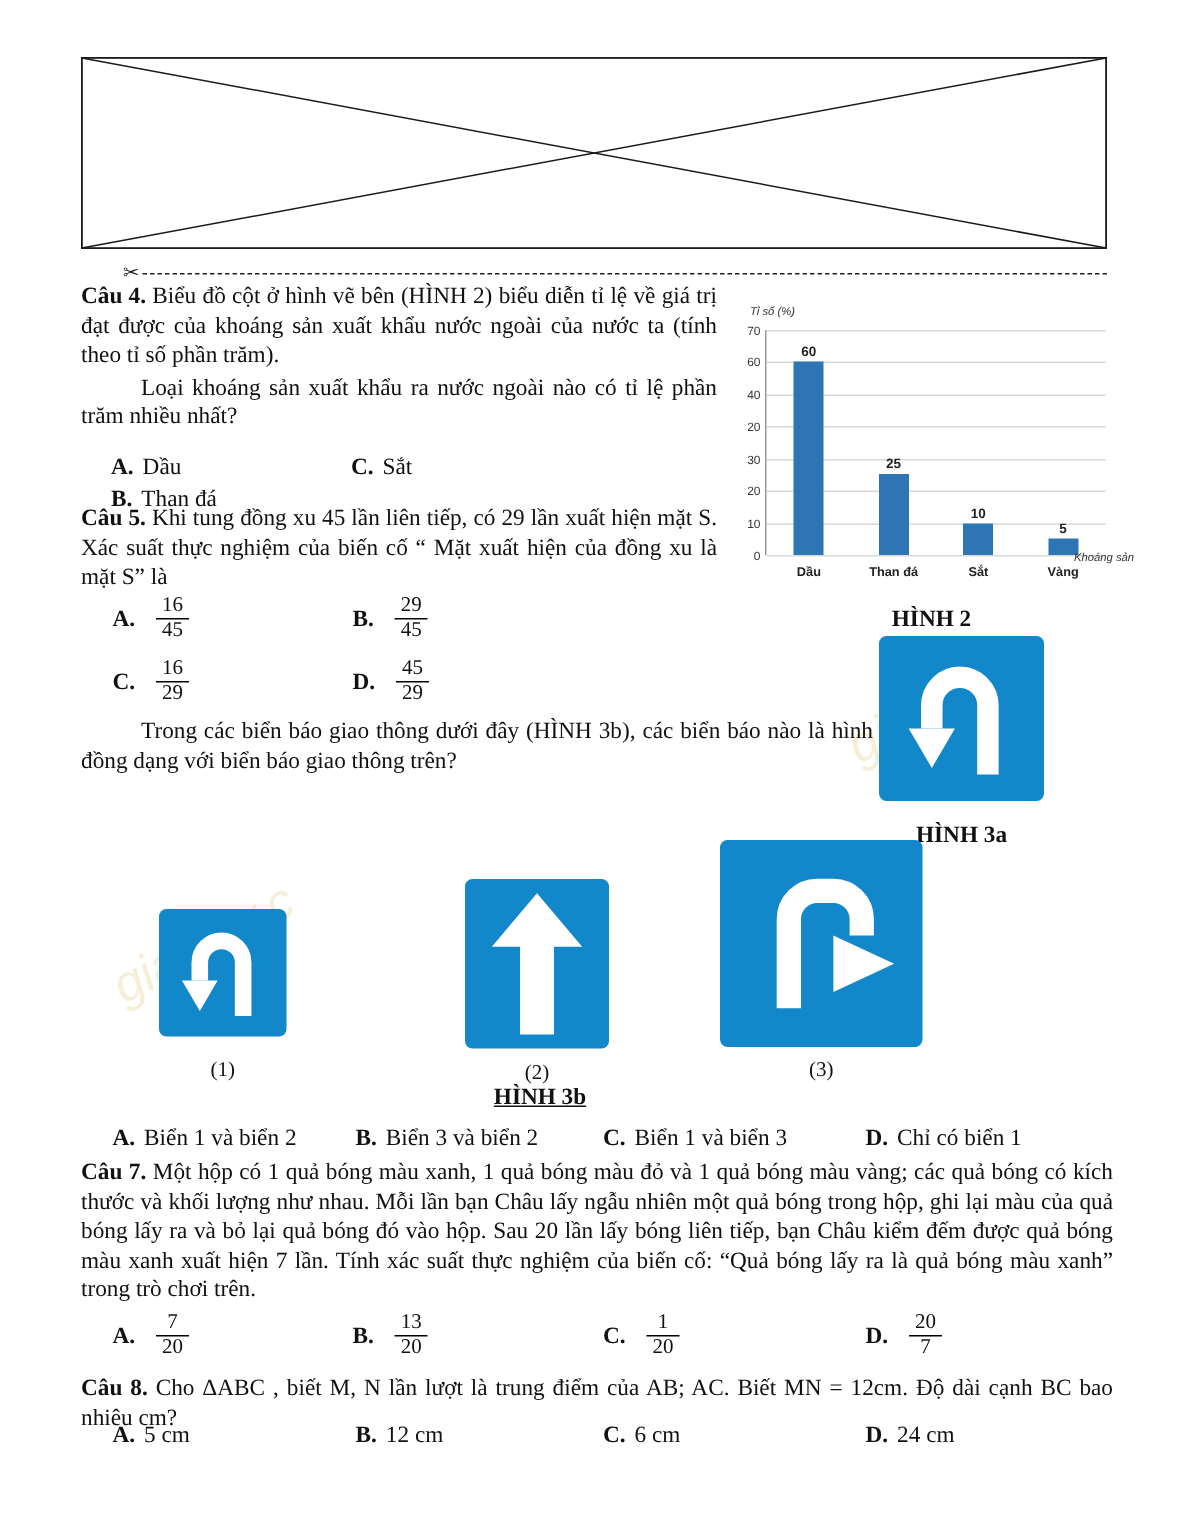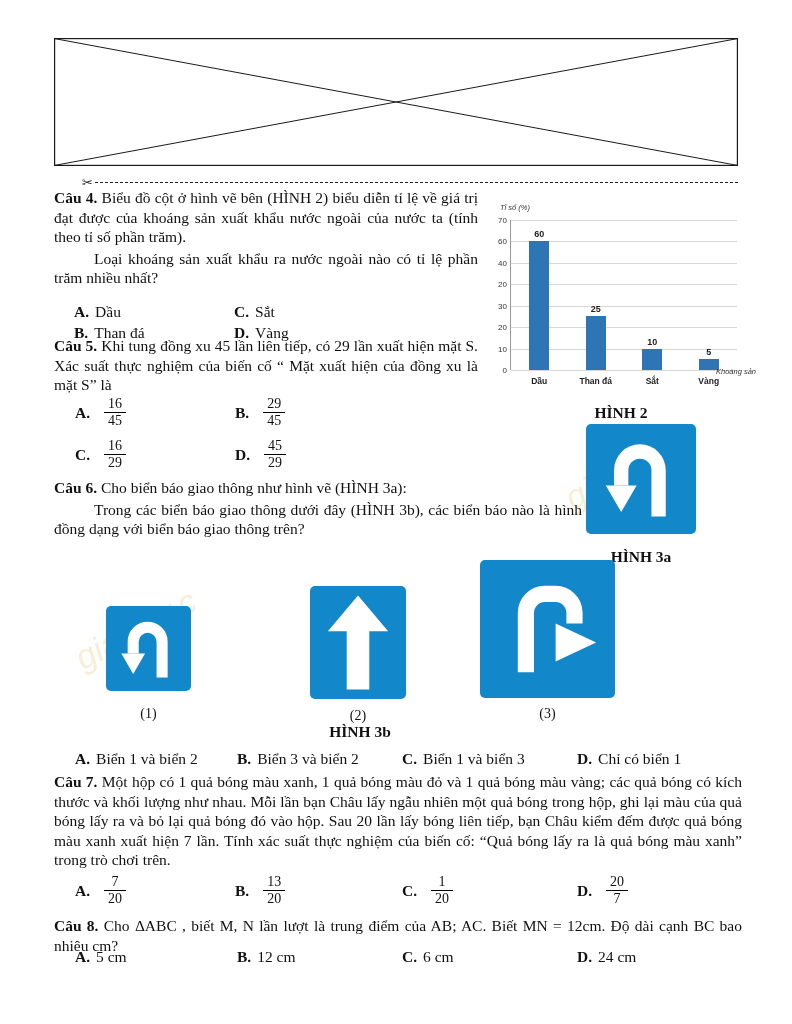--- a/index.html
+++ b/index.html
@@ -58,21 +58,21 @@
   .sign svg{display:block;width:100%;height:100%;}
   .sign-3a{left:586px;top:424px;width:110px;height:110px;}
   .cap-3a{left:586px;top:548px;width:110px;text-align:center;font-weight:bold;}
   .sign-1{left:106px;top:606px;width:85px;height:85px;}
   .sign-2{left:310px;top:586px;width:96px;height:113px;}
   .sign-3{left:480px;top:560px;width:135px;height:138px;}
   .slabel{text-align:center;font-size:14px;}
   .sl-1{left:106px;top:706px;width:85px;}
   .sl-2{left:310px;top:708px;width:96px;}
   .sl-3{left:480px;top:706px;width:135px;}
-  .cap-3b{left:290px;top:723px;width:140px;text-align:center;font-weight:bold;}
+  .cap-3b{left:290px;top:723px;width:140px;text-align:center;font-weight:bold;text-decoration:underline;}
 
   
   .ansrow span.ans{position:absolute;white-space:nowrap;}
   .r-q6{top:750px;}
   .r-q8{top:948px;text-align:center;}
   .a1{left:75px;} .a2{left:237px;} .a3{left:402px;} .a4{left:577px;}
 
   .q5r1{top:396px;} .q5r2{top:438px;}
   .q7r{top:874px;}
   .fa1{left:75px;} .fa2{left:235px;} .fa3{left:402px;} .fa4{left:577px;}
@@ -106,21 +106,20 @@
       <span class="dashes"></span>
     </div>
 
     <div class="abs q4">
       <p><span class="bold">Câu 4.</span><span> Biểu đồ cột ở hình vẽ bên (HÌNH 2) biểu diễn tỉ lệ về giá trị đạt được của khoáng sản xuất khẩu nước ngoài của nước ta (tính theo tỉ số phần trăm).</span></p>
       <p class="indent">Loại khoáng sản xuất khẩu ra nước ngoài nào có tỉ lệ phần trăm nhiều nhất?</p>
       <div class="optgrid2">
         <span><span class="okey">A.</span><span>Dầu</span></span>
         <span><span class="okey">C.</span><span>Sắt</span></span>
         <span><span class="okey">B.</span><span>Than đá</span></span>
-        <span><span class="okey">D.</span><span>Vàng</span></span>
       </div>
     </div>
 
     <div class="abs" id="chart">
       <div class="chart-ylabel">Tỉ số (%)</div>
       <div id="chart-plot">
           <div class="gridline" style="top: 150px;"></div>
           <div class="ytick" style="top: 146px;">0</div>
           <div class="gridline" style="top: 128.571px;"></div>
           <div class="ytick" style="top: 124.571px;">10</div>
@@ -179,21 +178,20 @@
       </span>
     <span class="fopt q5r2 fa2">
         <span class="okey">D.</span>
         <span class="frac">
           <span class="num">45</span>
           <span class="den">29</span>
         </span>
       </span>
 
     <div class="abs q6">
-      <p><span class="bold">Câu 6.</span><span> Cho biển báo giao thông như hình  vẽ (HÌNH 3a):</span></p>
       <p class="indent">Trong các biển báo giao thông dưới đây (HÌNH 3b), các biển báo nào là hình đồng dạng với biển báo giao thông trên?</p>
     </div>
 
     <div class="abs sign sign-3a" style="background: rgb(18, 135, 201);">
       <svg viewBox="0 0 100 100">
         <path d="M66 84 L66 42 A17 17 0 0 0 32 42 L32 56" fill="none" stroke="#ffffff" stroke-width="13"></path>
         <polygon points="18,56 46,56 32,80" fill="#ffffff"></polygon>
       </svg>
     </div>
     <div class="abs cap-3a">HÌNH 3a</div>

